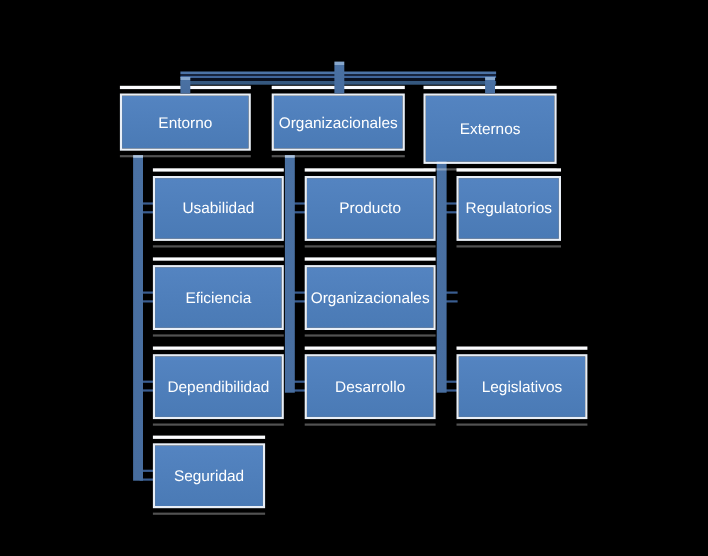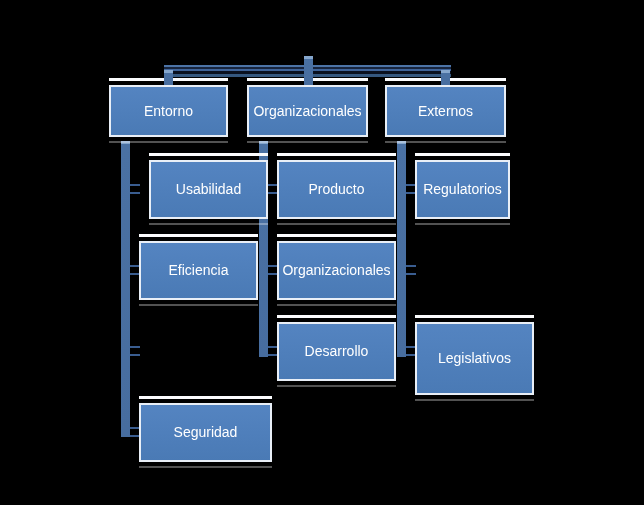--- a/index.html
+++ b/index.html
@@ -94,44 +94,47 @@
   <div class="hstub" style="left:403px;top:265px;"></div>
   <div class="hstub" style="left:403px;top:346px;"></div>
 
 
   <div class="node" style="left:109px;top:85px;width:119px;height:52px;">
     <span class="lbl">Entorno</span>
   </div>
   <div class="node" style="left:247px;top:85px;width:121px;height:52px;">
     <span class="lbl">Organizacionales</span>
   </div>
-  <div class="node" style="left:385px;top:85px;width:121px;height:52px;">
+  <div class="node" style="left:385px;top:85px;width:121px;height:64px;">
     <span class="lbl">Externos</span>
   </div>
 
-  <div class="node" style="left:139px;top:160px;width:119px;height:59px;margin-left:10px;">
+  <div class="node" style="left:139px;top:160px;width:119px;height:59px;">
     <span class="lbl">Usabilidad</span>
   </div>
   <div class="node" style="left:139px;top:241px;width:119px;height:59px;">
     <span class="lbl">Eficiencia</span>
   </div>
-  <div class="node" style="left:139px;top:403px;width:133px;height:59px;">
+  <div class="node" style="left:139px;top:322px;width:119px;height:59px;">
+    <span class="lbl">Dependibilidad</span>
+  </div>
+  <div class="node" style="left:139px;top:403px;width:102px;height:59px;">
     <span class="lbl">Seguridad</span>
   </div>
 
   <div class="node" style="left:277px;top:160px;width:119px;height:59px;">
     <span class="lbl">Producto</span>
   </div>
   <div class="node" style="left:277px;top:241px;width:119px;height:59px;">
     <span class="lbl">Organizacionales</span>
   </div>
   <div class="node" style="left:277px;top:322px;width:119px;height:59px;">
     <span class="lbl">Desarrollo</span>
   </div>
 
   <div class="node" style="left:415px;top:160px;width:95px;height:59px;">
     <span class="lbl">Regulatorios</span>
   </div>
-  <div class="node" style="left:415px;top:322px;width:119px;height:73px;">
+  <div class="node" style="left:415px;top:322px;width:119px;height:59px;">
     <span class="lbl">Legislativos</span>
   </div>
 
 </div>
 
 </body></html>

